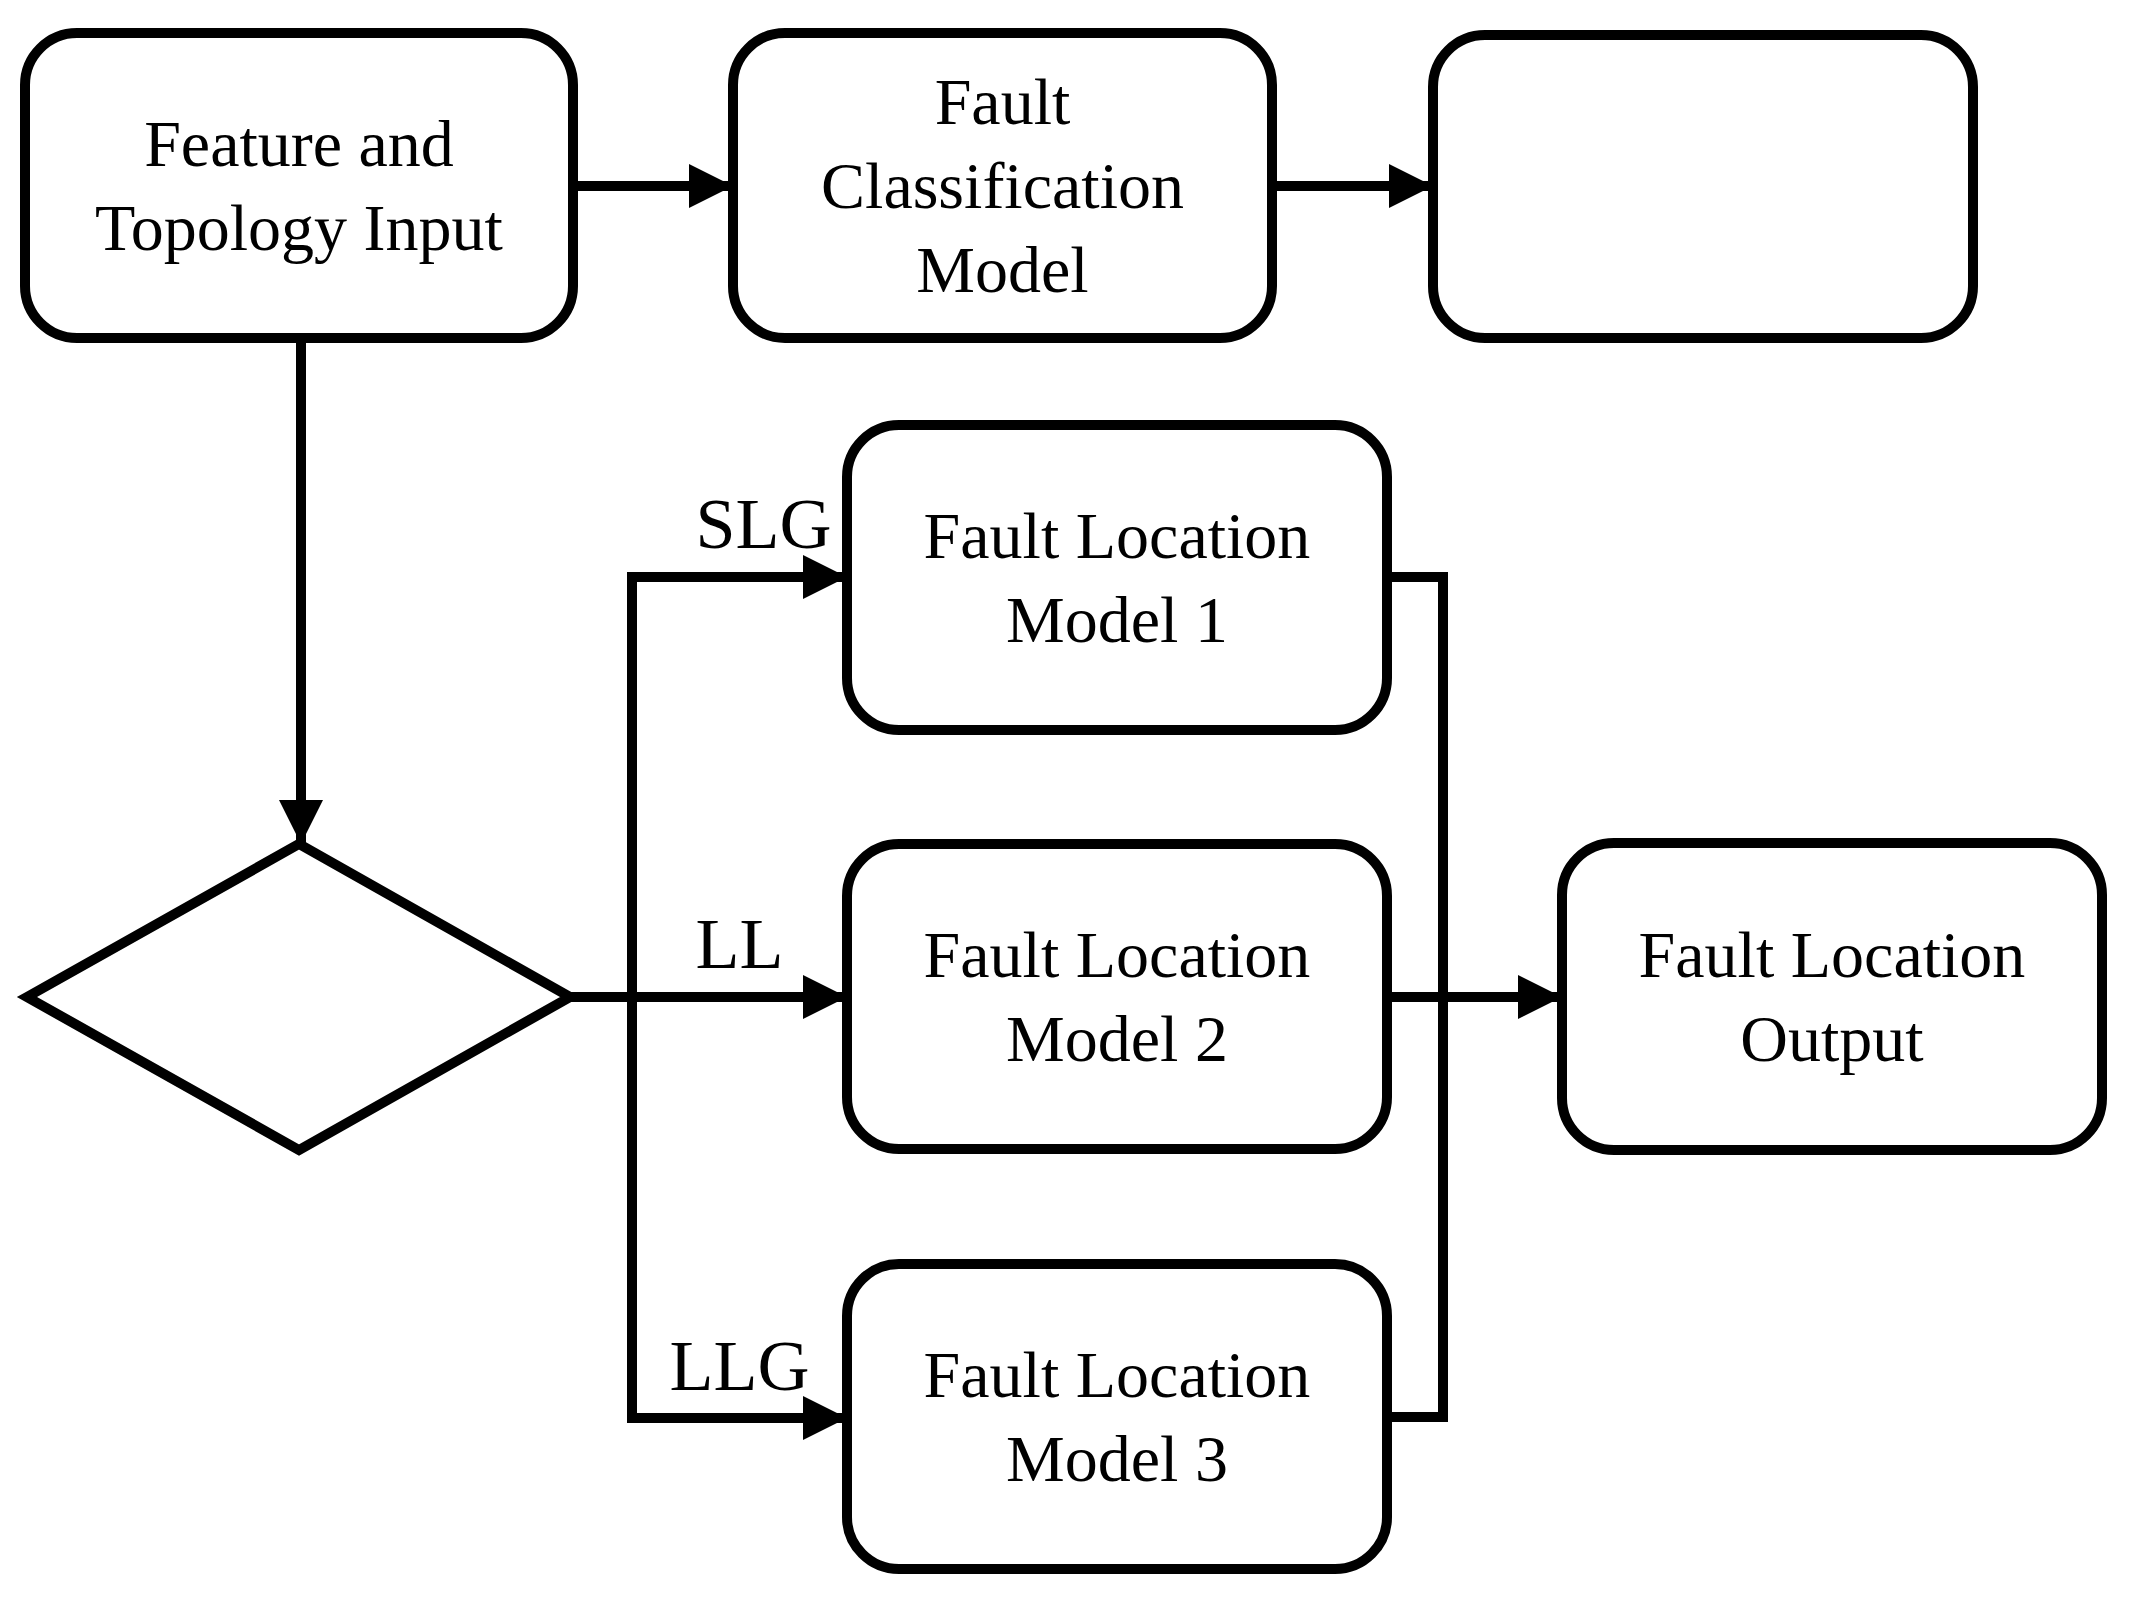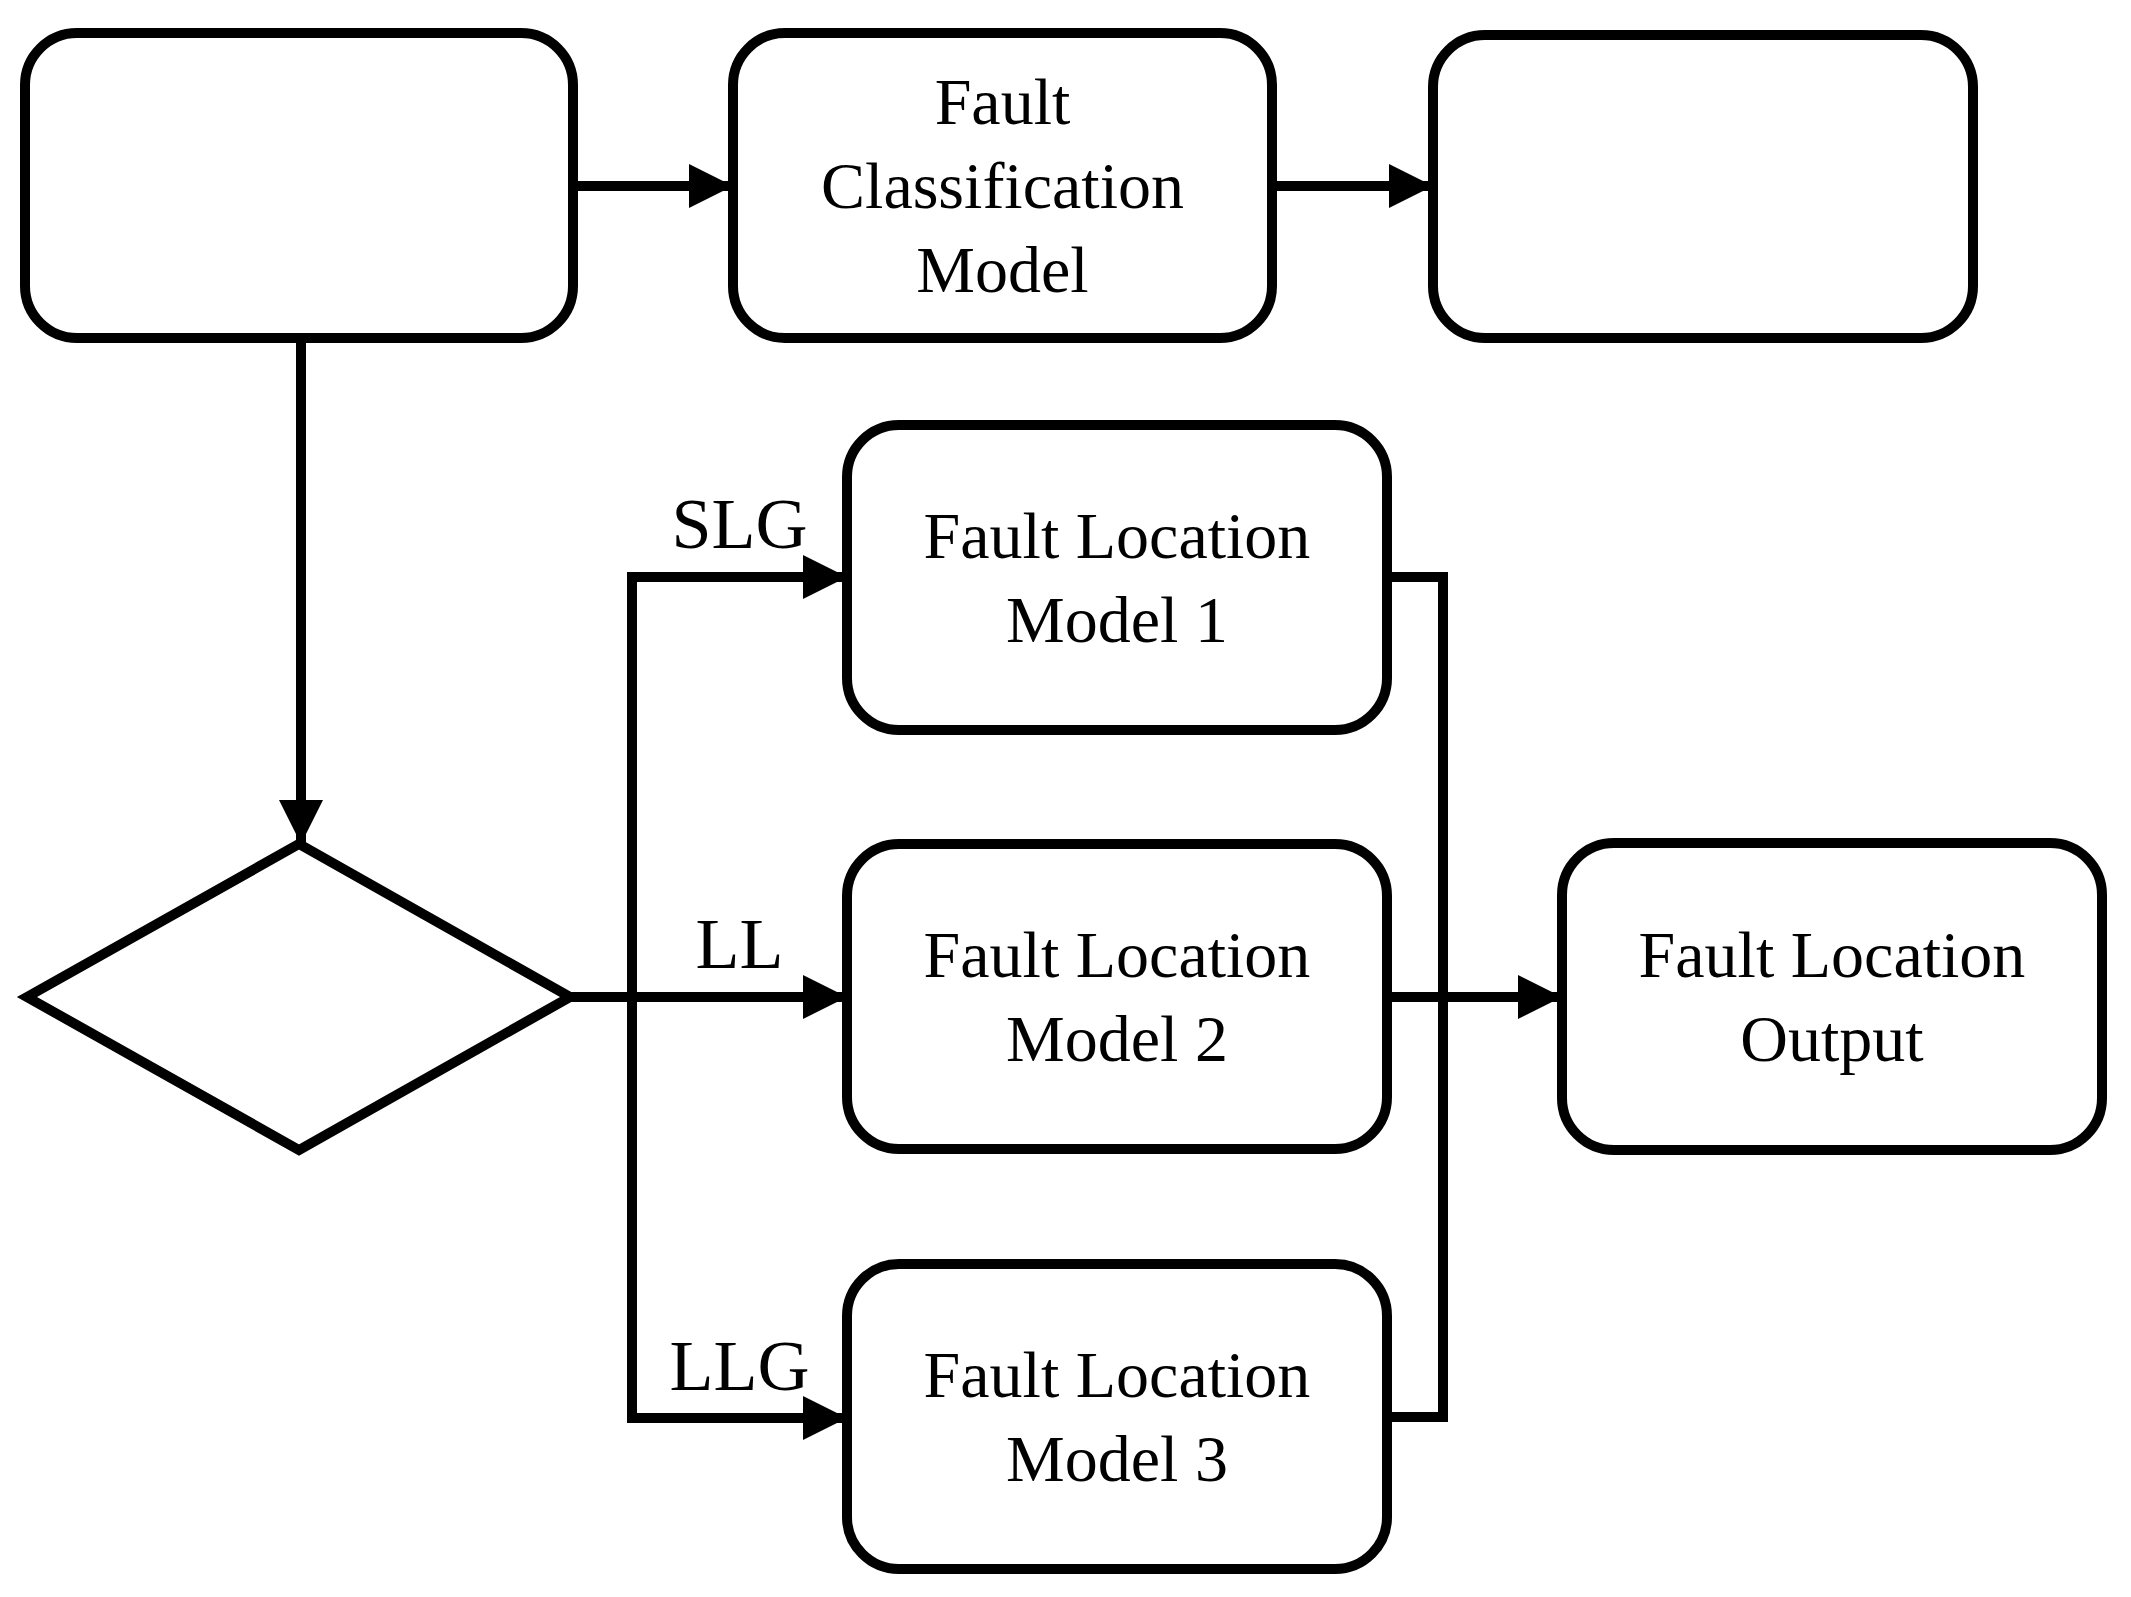--- a/index.html
+++ b/index.html
@@ -34,21 +34,21 @@
   .lbl-model3    {left:847px; top:1264px; width:540px; height:305px;}
   .lbl-output    {left:1562px;top:843px;  width:540px; height:307px;}
   .edge-label{
     position:absolute;
     width:215px;
     font-size:72px;
     line-height:72px;
     text-align:center;
     pointer-events:none;
   }
-  .lbl-slg{left:632px;top:488px;}
+  .lbl-slg{left:656px;top:488px;}
   .lbl-ll {left:632px;top:908px;text-align:center;}
   .lbl-llg{left:632px;top:1330px;}
   svg .shape{fill:none;stroke:var(--stroke);stroke-width:10;}
   svg .conn{fill:none;stroke:var(--stroke);stroke-width:10;stroke-linejoin:miter;}
 </style>
 </head>
 <body>
 
 <div id="stage">
 
@@ -72,20 +72,22 @@
     <line class="conn" x1="573" y1="186" x2="733" y2="186" marker-end="url(#arrowhead)"></line>
     <line class="conn" x1="1272" y1="186" x2="1433" y2="186" marker-end="url(#arrowhead)"></line>
     <line class="conn" x1="301" y1="338" x2="301" y2="844" marker-end="url(#arrowhead)"></line>
     <line class="conn" x1="570" y1="997" x2="847" y2="997" marker-end="url(#arrowhead)"></line>
     <path class="conn" d="M632,997 L632,577 L847,577" marker-end="url(#arrowhead)"></path>
     <path class="conn" d="M632,997 L632,1418 L847,1418" marker-end="url(#arrowhead)"></path>
     <path class="conn" d="M1387,577 L1443,577 L1443,1417 L1387,1417"></path>
     <line class="conn" x1="1387" y1="997" x2="1562" y2="997" marker-end="url(#arrowhead)"></line>
   </svg>
 
+  <div class="node-label lbl-feature">Feature and
+Topology Input</div>
   <div class="node-label lbl-classify">Fault
 Classification
 Model</div>
   <div class="node-label lbl-model1">Fault Location
 Model 1</div>
   <div class="node-label lbl-model2">Fault Location
 Model 2</div>
   <div class="node-label lbl-model3">Fault Location
 Model 3</div>
   <div class="node-label lbl-output">Fault Location

